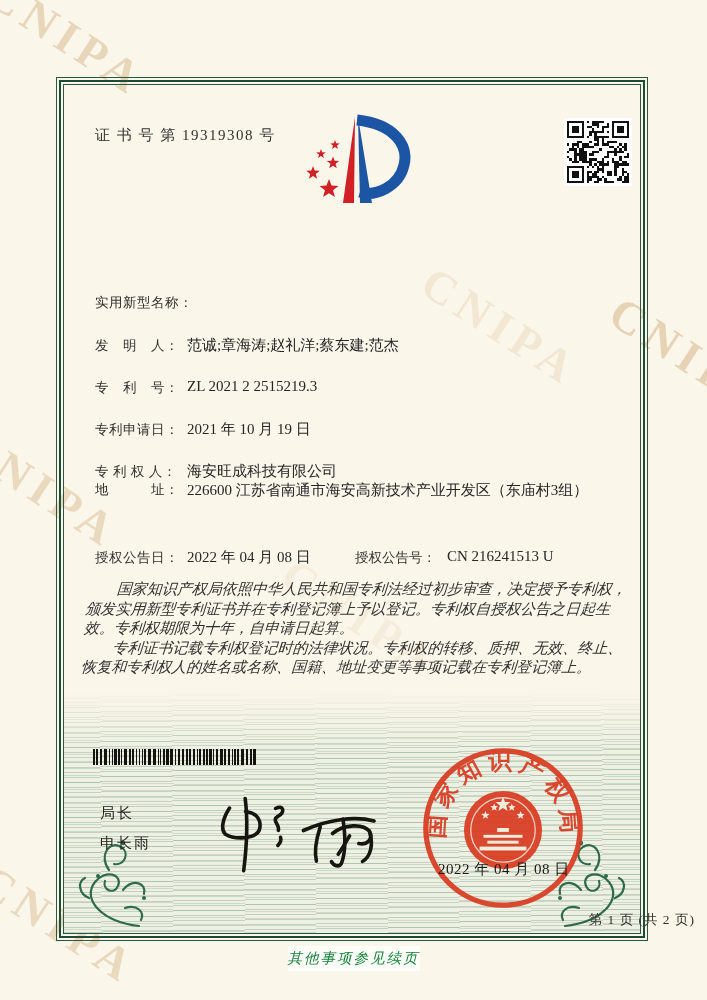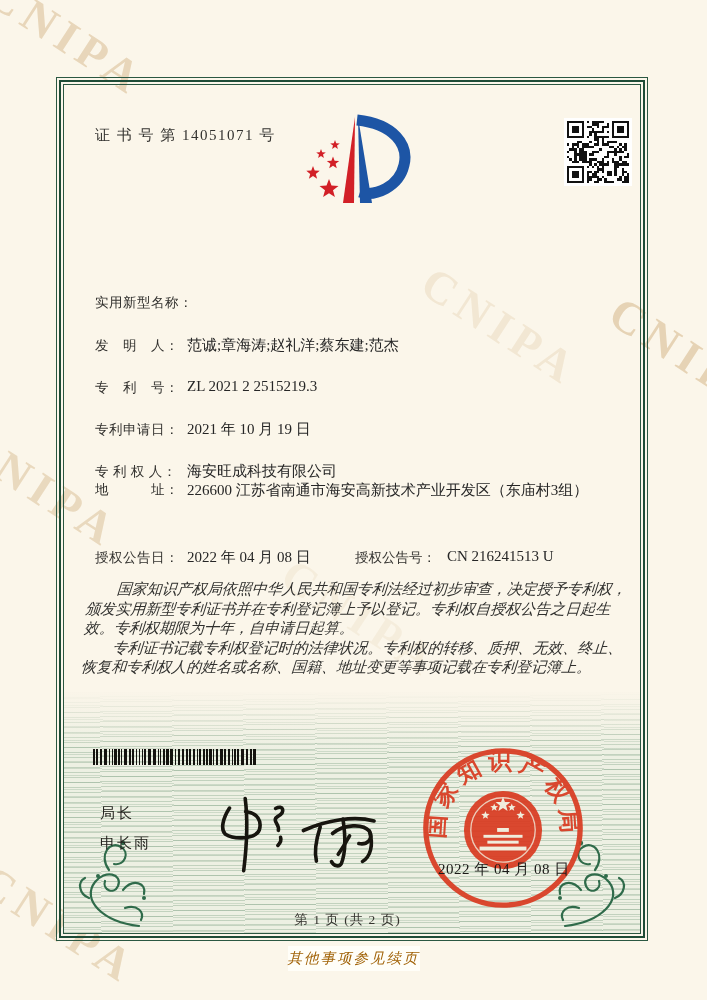--- a/index.html
+++ b/index.html
@@ -99,26 +99,26 @@
   .signer.t1{top:804px;}
   .signer.t2{top:834px;font-family:Liberation Serif, serif;}
   .sig{position:absolute; left:183px; top:768px; z-index:5; transform:rotate(-2deg);}
   .seal{position:absolute; left:419px; top:744px; z-index:4;}
   .seal-date{
     position:absolute; left:438px; top:860px; z-index:6;
     font-size:15px; letter-spacing:.5px; color:#1b1a18; white-space:nowrap;
   }
   .page-num{
     position:absolute; left:0; right:12px; top:911px; z-index:5;
-    text-align:center; font-size:13.5px; color:#35342f; letter-spacing:1px;
+    text-align:right; font-size:13.5px; color:#35342f; letter-spacing:1px;
   }
   .cont-note{
     position:absolute; left:50%; top:946px; transform:translateX(-50%); z-index:5;
     background:#fffef8; padding:3px 0;
-    font-style:italic; font-size:14.5px; letter-spacing:2px; color:#a16207;
+    font-style:italic; font-size:14.5px; letter-spacing:2px; color:#15803d;
   }
 </style>
 </head>
 <body>
 
 <div class="page">
 
   <span class="wm wm1">CNIPA</span>
   <span class="wm wm2">CNIPA</span>
   <span class="wm wm3">CNIPA</span>
@@ -155,21 +155,21 @@
           <g fill="#2f6b4a">
             <circle cx="58" cy="15" r="2.2"></circle>
               <circle cx="33" cy="48" r="2"></circle>
               <circle cx="79" cy="70" r="2"></circle>
           </g>
         </svg>
       </div>
     </div>
   </div>
 
-  <div class="cert-no">证 书 号 第 14051071 号</div>
+  <div class="cert-no">证 书 号 第 19319308 号</div>
 
   <svg class="logo" width="118" height="98" viewBox="0 0 118 98">
     <path d="M61,10 C98,14 113,35 108,55 C103,77 79,87 64,82" fill="none" stroke="#1d55a5" stroke-width="11"></path>
     <polygon points="59,7 47,93 58,93" fill="#d22027"></polygon>
     <polygon points="62,7 64,93 76,93" fill="#1d55a5"></polygon>
     <g id="logo-stars">
         <polygon points="39.0,30.0 40.2,33.3 43.8,33.5 41.0,35.6 41.9,39.0 39.0,37.1 36.1,39.0 37.0,35.6 34.2,33.5 37.8,33.3" fill="#d22027"></polygon>
         <polygon points="25.0,39.0 26.2,42.3 29.8,42.5 27.0,44.6 27.9,48.0 25.0,46.1 22.1,48.0 23.0,44.6 20.2,42.5 23.8,42.3" fill="#d22027"></polygon>
         <polygon points="37.0,46.5 38.6,50.8 43.2,51.0 39.6,53.8 40.8,58.3 37.0,55.7 33.2,58.3 34.4,53.8 30.8,51.0 35.4,50.8" fill="#d22027"></polygon>
         <polygon points="17.0,56.0 18.7,60.6 23.7,60.8 19.8,63.9 21.1,68.7 17.0,65.9 12.9,68.7 14.2,63.9 10.3,60.8 15.3,60.6" fill="#d22027"></polygon>

